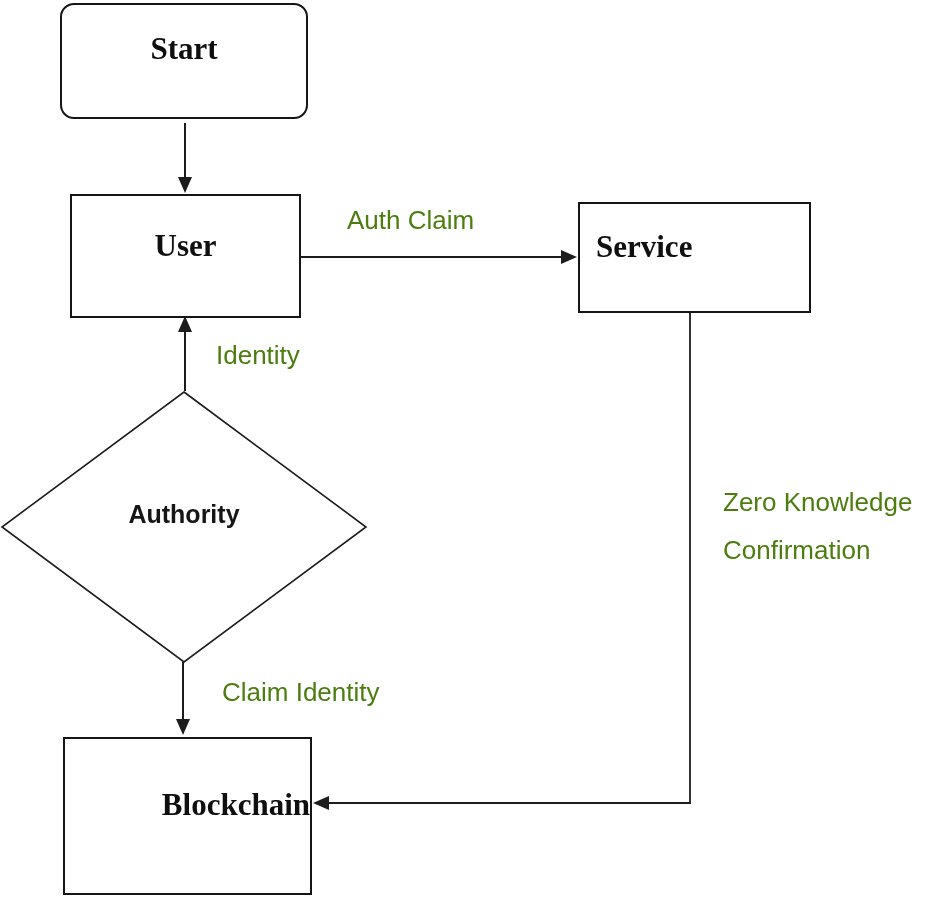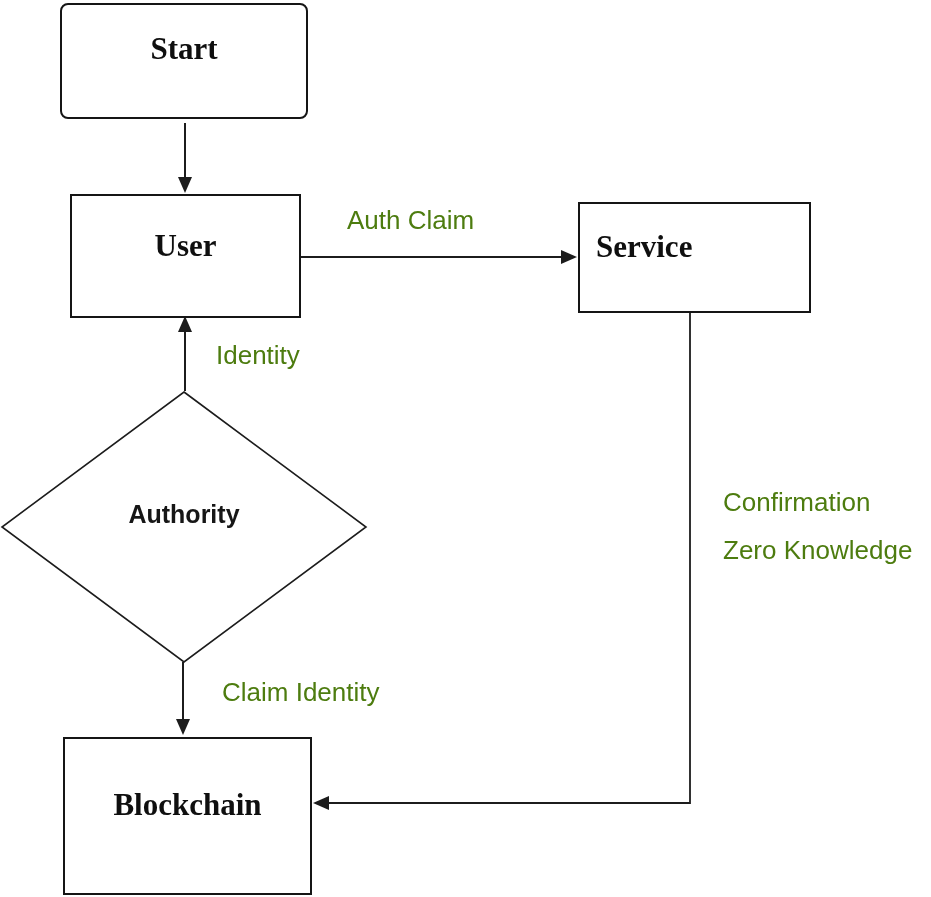--- a/index.html
+++ b/index.html
@@ -30,21 +30,21 @@
     font-family: "Liberation Serif", serif;
     font-weight: bold;
     font-size: 31px;
     color: #0f0f0f;
     z-index: 2;
   }
 
   #node-start {
     left: 60px; top: 3px;
     width: 248px; height: 116px;
-    border-radius: 8px;
+    border-radius: 14px;
     padding-bottom: 24px;
   }
 
   #node-user {
     left: 70px; top: 194px;
     width: 231px; height: 124px;
     padding-bottom: 20px;
   }
 
   #node-service {
@@ -52,20 +52,21 @@
     width: 233px; height: 111px;
     justify-content: flex-start;
     padding-left: 16px;
     padding-bottom: 22px;
   }
 
   #node-blockchain {
     left: 63px; top: 737px;
     width: 249px; height: 158px;
     padding-bottom: 22px;
+    justify-content: flex-end;
   }
 
   .diamond-label {
     position: absolute;
     left: 2px; top: 500px;
     width: 364px;
     text-align: center;
     font-family: "Liberation Sans", sans-serif;
     font-weight: bold;
     font-size: 25px;
@@ -141,17 +142,17 @@
     <span>Blockchain</span>
   </div>
 
   <div class="edge-label" id="label-auth-claim">Auth Claim</div>
 
   <div class="edge-label" id="label-identity">Identity</div>
 
   <div class="edge-label" id="label-store-identity">Claim Identity</div>
 
   <div class="edge-label" id="label-zero-knowledge">
+    <span>Zero Knowledge</span>
     <span>Confirmation</span>
-    <span>Zero Knowledge</span>
   </div>
 
 </div>
 
 </body></html>

